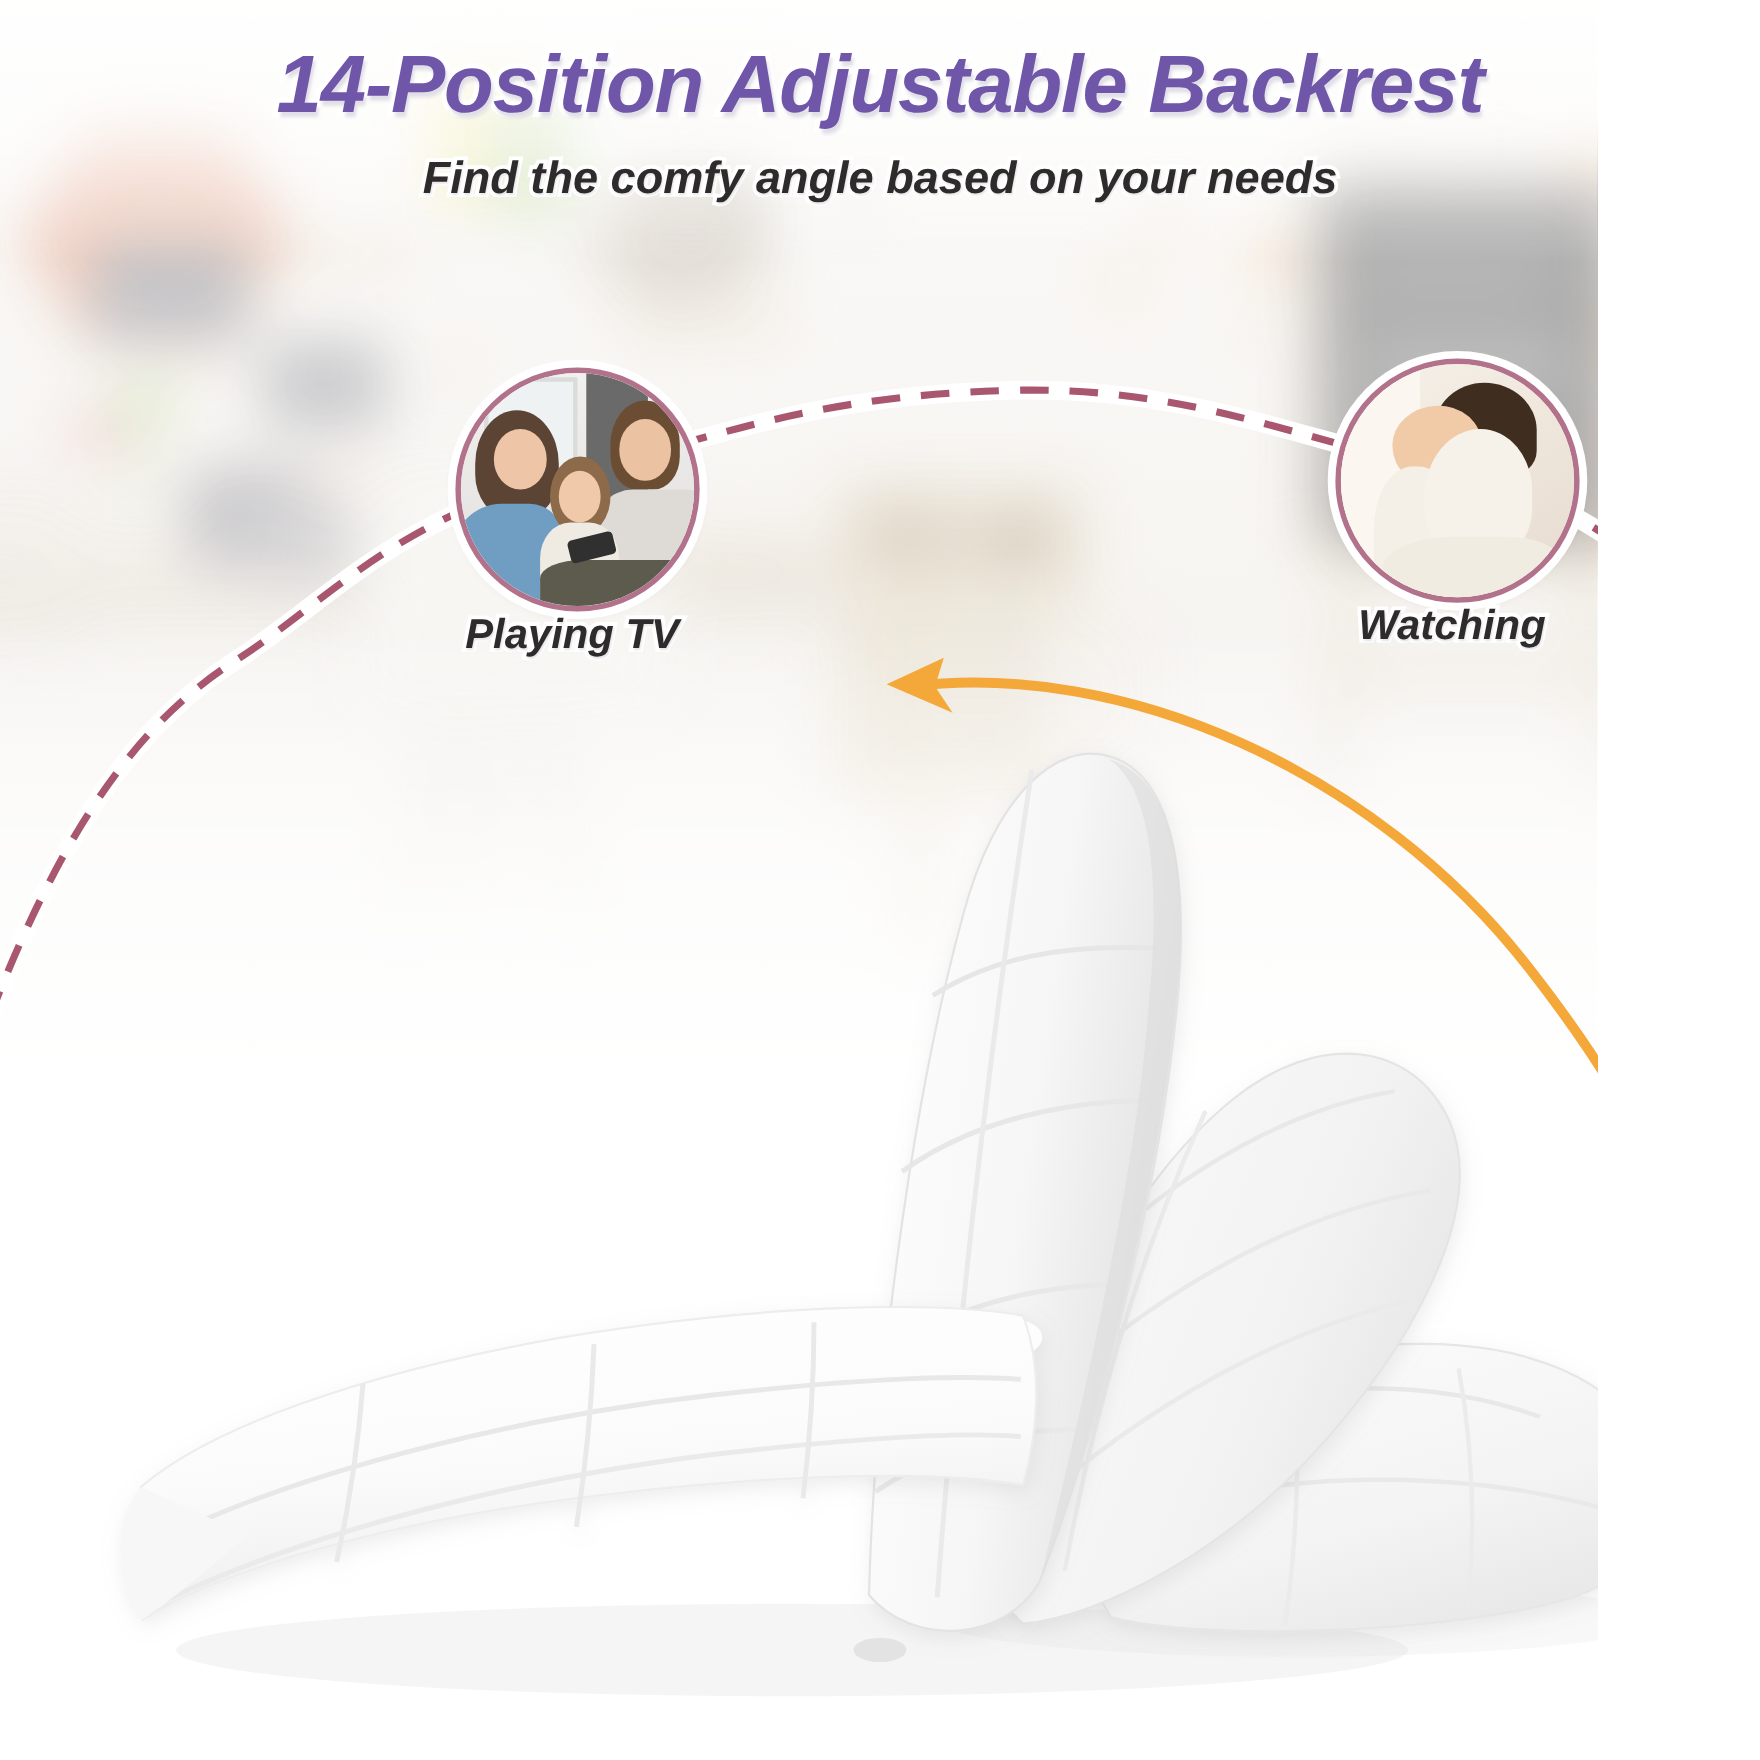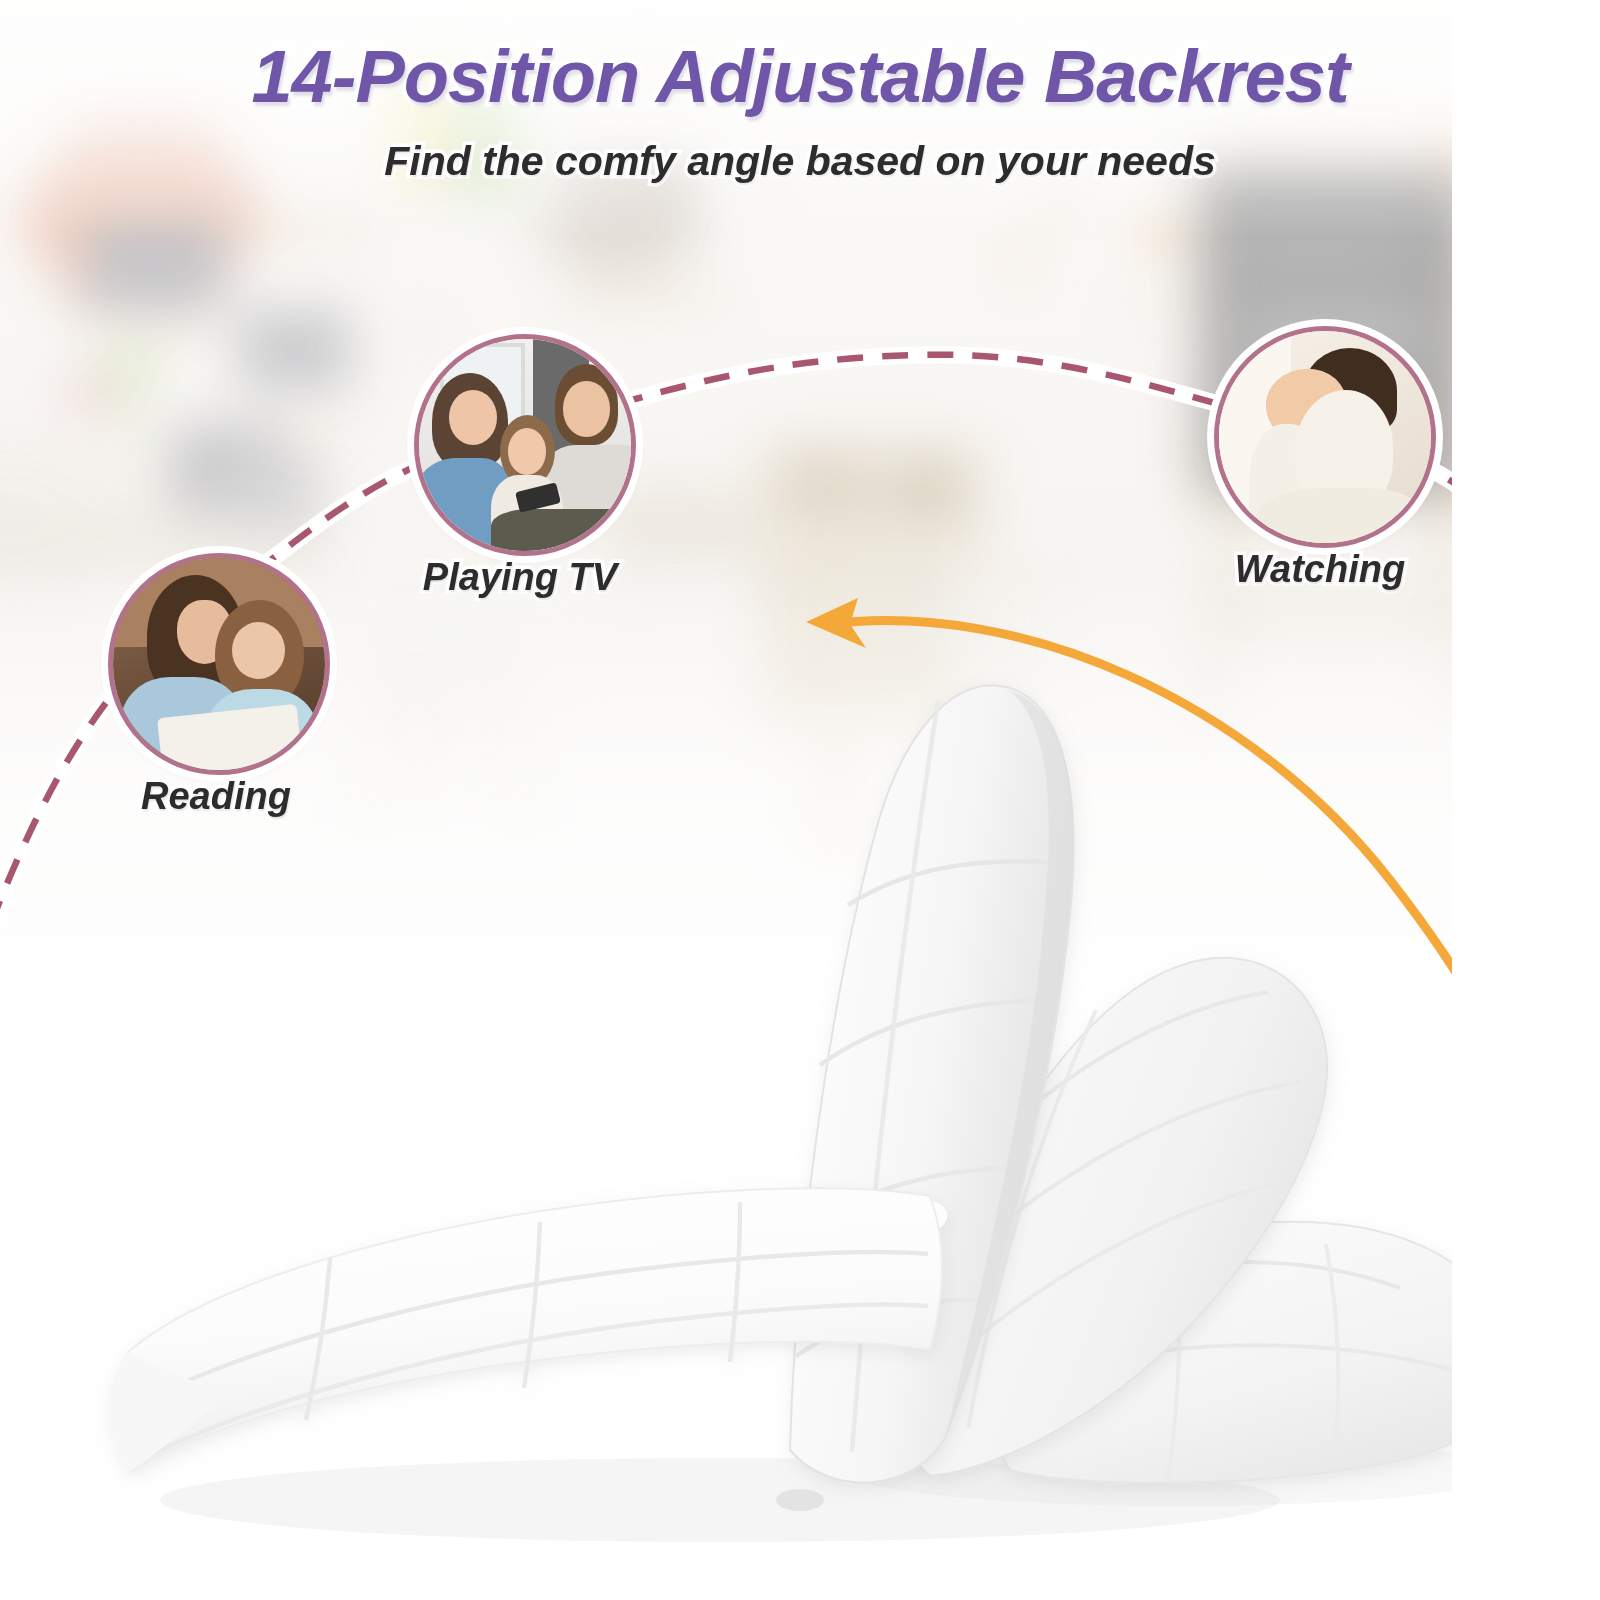--- a/index.html
+++ b/index.html
@@ -286,36 +286,20 @@
              C 660 395, 740 360, 915 355
              C 1080 350, 1180 400, 1330 432
              C 1470 462, 1560 560, 1640 690" fill="none" stroke="#ffffff" stroke-width="17" stroke-linecap="round"></path>
     <path d="M -40 1010 C 40 770, 120 660, 215 600
              C 300 545, 360 470, 520 430
              C 660 395, 740 360, 915 355
              C 1080 350, 1180 400, 1330 432
              C 1470 462, 1560 560, 1640 690" fill="none" stroke="#a8576f" stroke-width="6.5" stroke-dasharray="26 19" stroke-linecap="butt"></path>
   </svg>
 
-  <div class="callout" style="left:108px;top:553px;">
-    <div class="c-ring" style="width:212px;height:212px;">
-      <div class="ph rd-bg">
-        <div class="rd-wall"></div>
-        <div class="blob rd-m-hair"></div>
-        <div class="blob rd-m-face"></div>
-        <div class="blob rd-k-hair"></div>
-        <div class="blob rd-k-face"></div>
-        <div class="blob rd-m-body"></div>
-        <div class="blob rd-k-body"></div>
-        <div class="blob rd-book2"></div>
-        <div class="blob rd-book"></div>
-      </div>
-    </div>
-    <div class="c-label" style="top:222px;left:108px;">Reading</div>
-  </div>
 
   <div class="callout" style="left:414px;top:334px;">
     <div class="c-ring" style="width:212px;height:212px;">
       <div class="ph tv-bg">
         <div class="tv-win"></div>
         <div class="tv-curtain"></div>
         <div class="blob tv-w-hair"></div>
         <div class="blob tv-w-face"></div>
         <div class="blob tv-m-hair"></div>
         <div class="blob tv-m-face"></div>

